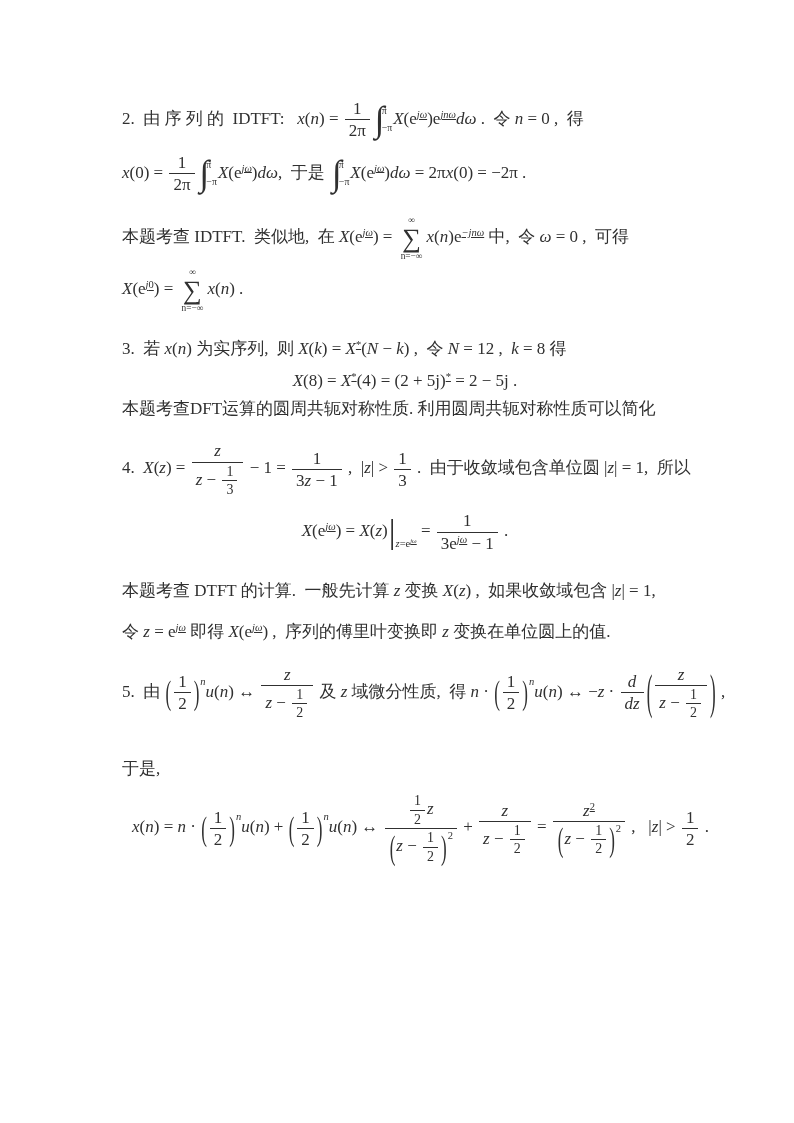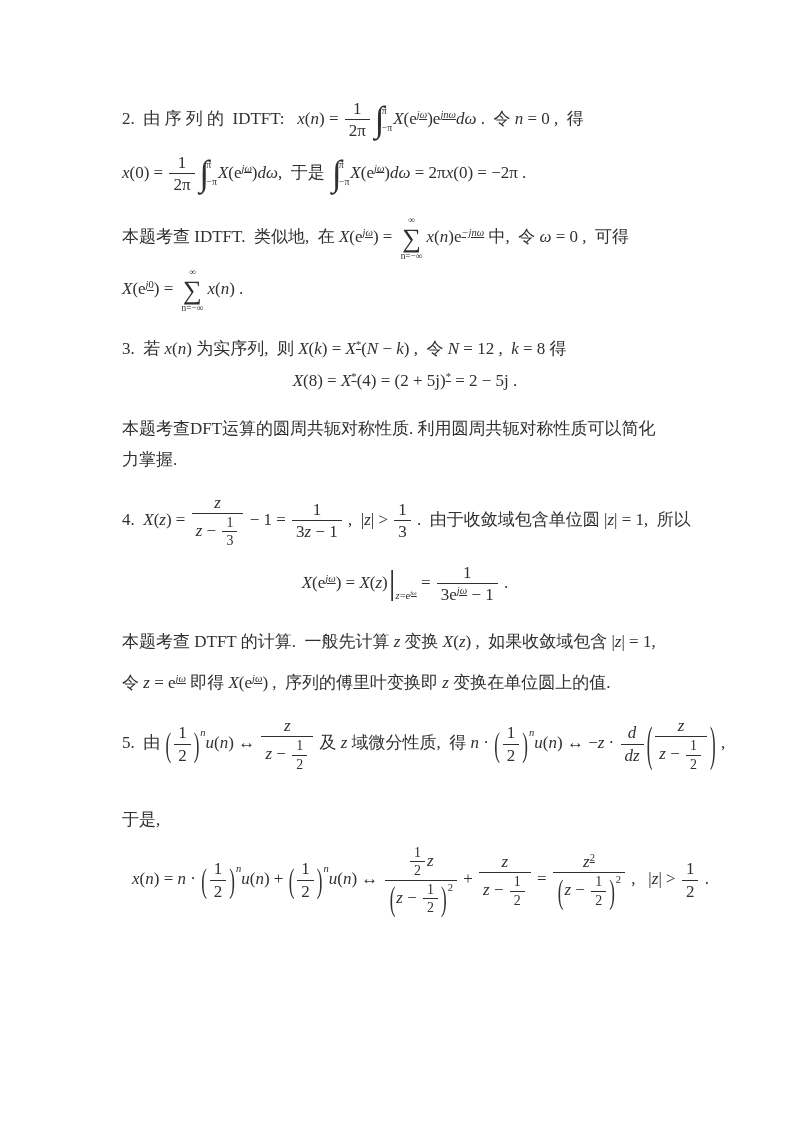--- a/index.html
+++ b/index.html
@@ -42,23 +42,22 @@
 <div class="page">
 
   <div class="mline" style="margin-top:0"><span class="mr">2.  由 序 列 的  IDTFT:   </span><span class="mi">x</span><span class="mr">(</span><span class="mi">n</span><span class="mr">) = </span><span class="mfrac"><span class="num"><span class="mr">1</span></span><span class="den"><span class="mr">2π</span></span></span><span class="mint"><span class="ig">∫</span><span class="ilims"><span class="ihi">π</span><span class="ilo">−π</span></span></span><span class="mi">X</span><span class="mr">(e</span><span class="msup"><span class="mi">jω</span></span><span class="mr">)e</span><span class="msup"><span class="mi">jnω</span></span><span class="mi">dω</span><span class="mr"> .  令 </span><span class="mi">n</span><span class="mr"> = 0 ,  得</span></div>
   <div class="mline" style="margin-top:10px"><span class="mi">x</span><span class="mr">(0) = </span><span class="mfrac"><span class="num"><span class="mr">1</span></span><span class="den"><span class="mr">2π</span></span></span><span class="mint"><span class="ig">∫</span><span class="ilims"><span class="ihi">π</span><span class="ilo">−π</span></span></span><span class="mi">X</span><span class="mr">(e</span><span class="msup"><span class="mi">jω</span></span><span class="mr">)</span><span class="mi">dω</span><span class="mr">,  于是 </span><span class="mint"><span class="ig">∫</span><span class="ilims"><span class="ihi">π</span><span class="ilo">−π</span></span></span><span class="mi">X</span><span class="mr">(e</span><span class="msup"><span class="mi">jω</span></span><span class="mr">)</span><span class="mi">dω</span><span class="mr"> = 2π</span><span class="mi">x</span><span class="mr">(0) = −2π .</span></div>
   <div class="mline" style="margin-top:20px"><span class="mr">本题考查 IDTFT.  类似地,  在 </span><span class="mi">X</span><span class="mr">(e</span><span class="msup"><span class="mi">jω</span></span><span class="mr">) = </span><span class="msum"><span class="shi">∞</span><span class="sg">∑</span><span class="slo">n=−∞</span></span><span class="mi">x</span><span class="mr">(</span><span class="mi">n</span><span class="mr">)e</span><span class="msup"><span class="mi">−jnω</span></span><span class="mr"> 中,  令 </span><span class="mi">ω</span><span class="mr"> = 0 ,  可得</span></div>
   <div class="mline" style="margin-top:6px"><span class="mi">X</span><span class="mr">(e</span><span class="msup"><span class="mi">j</span><span class="mr">0</span></span><span class="mr">) = </span><span class="msum"><span class="shi">∞</span><span class="sg">∑</span><span class="slo">n=−∞</span></span><span class="mi">x</span><span class="mr">(</span><span class="mi">n</span><span class="mr">) .</span></div>
 
   <div class="mline" style="margin-top:24px"><span class="mr">3.  若 </span><span class="mi">x</span><span class="mr">(</span><span class="mi">n</span><span class="mr">) 为实序列,  则 </span><span class="mi">X</span><span class="mr">(</span><span class="mi">k</span><span class="mr">) = </span><span class="mi">X</span><span class="msup"><span class="mr">*</span></span><span class="mr">(</span><span class="mi">N</span><span class="mr"> − </span><span class="mi">k</span><span class="mr">) ,  令 </span><span class="mi">N</span><span class="mr"> = 12 ,  </span><span class="mi">k</span><span class="mr"> = 8 得</span></div>
   <div class="mline center" style="margin-top:9px"><span class="mi">X</span><span class="mr">(8) = </span><span class="mi">X</span><span class="msup"><span class="mr">*</span></span><span class="mr">(4) = (2 + 5j)</span><span class="msup"><span class="mr">*</span></span><span class="mr"> = 2 − 5j .</span></div>
 
-  <div style="margin-top:20px">
+  <div style="">
     <div class="txt">本题考查DFT运算的圆周共轭对称性质. 利用圆周共轭对称性质可以简化</div>
-    <div class="txt">力掌握.</div>
   </div>
 
   <div class="mline" style="margin-top:16px"><span class="mr">4.  </span><span class="mi">X</span><span class="mr">(</span><span class="mi">z</span><span class="mr">) = </span><span class="mfrac"><span class="num"><span class="mi">z</span></span><span class="den"><span class="mi">z</span><span class="mr"> − </span><span class="mfrac"><span class="num"><span class="mr">1</span></span><span class="den"><span class="mr">3</span></span></span></span></span><span class="mr"> − 1 = </span><span class="mfrac"><span class="num"><span class="mr">1</span></span><span class="den"><span class="mr">3</span><span class="mi">z</span><span class="mr"> − 1</span></span></span><span class="mr"> ,  |</span><span class="mi">z</span><span class="mr">| &gt; </span><span class="mfrac"><span class="num"><span class="mr">1</span></span><span class="den"><span class="mr">3</span></span></span><span class="mr"> .  由于收敛域包含单位圆 |</span><span class="mi">z</span><span class="mr">| = 1,  所以</span></div>
   <div class="mline center" style="margin-top:12px"><span class="mi">X</span><span class="mr">(e</span><span class="msup"><span class="mi">jω</span></span><span class="mr">) = </span><span class="mi">X</span><span class="mr">(</span><span class="mi">z</span><span class="mr">)</span><span class="mev"><span class="evbar">|</span><span class="evsub"><span class="mi">z</span><span class="mr">=e</span><span class="msup"><span class="mi">jω</span></span></span></span><span class="mr"> = </span><span class="mfrac"><span class="num"><span class="mr">1</span></span><span class="den"><span class="mr">3e</span><span class="msup"><span class="mi">jω</span></span><span class="mr"> − 1</span></span></span><span class="mr"> .</span></div>
   <div class="mline" style="margin-top:26px"><span class="mr">本题考查 DTFT 的计算.  一般先计算 </span><span class="mi">z</span><span class="mr"> 变换 </span><span class="mi">X</span><span class="mr">(</span><span class="mi">z</span><span class="mr">) ,  如果收敛域包含 |</span><span class="mi">z</span><span class="mr">| = 1,</span></div>
   <div class="mline" style="margin-top:18px"><span class="mr">令 </span><span class="mi">z</span><span class="mr"> = e</span><span class="msup"><span class="mi">jω</span></span><span class="mr"> 即得 </span><span class="mi">X</span><span class="mr">(e</span><span class="msup"><span class="mi">jω</span></span><span class="mr">) ,  序列的傅里叶变换即 </span><span class="mi">z</span><span class="mr"> 变换在单位圆上的值.</span></div>
 
   <div class="mline" style="margin-top:20px"><span class="mr">5.  由 </span><span class="mpar" style="transform: scaleY(2);">(</span><span class="mfrac"><span class="num"><span class="mr">1</span></span><span class="den"><span class="mr">2</span></span></span><span class="mpar" style="transform: scaleY(2);">)</span><span class="msupHi"><span class="mi">n</span></span><span class="mi">u</span><span class="mr">(</span><span class="mi">n</span><span class="mr">) ↔ </span><span class="mfrac"><span class="num"><span class="mi">z</span></span><span class="den"><span class="mi">z</span><span class="mr"> − </span><span class="mfrac"><span class="num"><span class="mr">1</span></span><span class="den"><span class="mr">2</span></span></span></span></span><span class="mr"> 及 </span><span class="mi">z</span><span class="mr"> 域微分性质,  得 </span><span class="mi">n</span><span class="mr"> · </span><span class="mpar" style="transform: scaleY(2);">(</span><span class="mfrac"><span class="num"><span class="mr">1</span></span><span class="den"><span class="mr">2</span></span></span><span class="mpar" style="transform: scaleY(2);">)</span><span class="msupHi"><span class="mi">n</span></span><span class="mi">u</span><span class="mr">(</span><span class="mi">n</span><span class="mr">) ↔ −</span><span class="mi">z</span><span class="mr"> · </span><span class="mfrac"><span class="num"><span class="mi">d</span></span><span class="den"><span class="mi">dz</span></span></span><span class="mpar" style="transform: scaleY(2.8);">(</span><span class="mfrac"><span class="num"><span class="mi">z</span></span><span class="den"><span class="mi">z</span><span class="mr"> − </span><span class="mfrac"><span class="num"><span class="mr">1</span></span><span class="den"><span class="mr">2</span></span></span></span></span><span class="mpar" style="transform: scaleY(2.8);">)</span><span class="mr"> ,</span></div>
   <div class="txt" style="margin-top:31px">于是,</div>
   <div class="mline" style="margin-top:8px;padding-left:10px"><span class="mi">x</span><span class="mr">(</span><span class="mi">n</span><span class="mr">) = </span><span class="mi">n</span><span class="mr"> · </span><span class="mpar" style="transform: scaleY(2);">(</span><span class="mfrac"><span class="num"><span class="mr">1</span></span><span class="den"><span class="mr">2</span></span></span><span class="mpar" style="transform: scaleY(2);">)</span><span class="msupHi"><span class="mi">n</span></span><span class="mi">u</span><span class="mr">(</span><span class="mi">n</span><span class="mr">) + </span><span class="mpar" style="transform: scaleY(2);">(</span><span class="mfrac"><span class="num"><span class="mr">1</span></span><span class="den"><span class="mr">2</span></span></span><span class="mpar" style="transform: scaleY(2);">)</span><span class="msupHi"><span class="mi">n</span></span><span class="mi">u</span><span class="mr">(</span><span class="mi">n</span><span class="mr">) ↔ </span><span class="mfrac"><span class="num"><span class="mfrac"><span class="num"><span class="mr">1</span></span><span class="den"><span class="mr">2</span></span></span><span class="mi">z</span></span><span class="den"><span class="mpar" style="transform: scaleY(2);">(</span><span class="mi">z</span><span class="mr"> − </span><span class="mfrac"><span class="num"><span class="mr">1</span></span><span class="den"><span class="mr">2</span></span></span><span class="mpar" style="transform: scaleY(2);">)</span><span class="msupHi"><span class="mr">2</span></span></span></span><span class="mr"> + </span><span class="mfrac"><span class="num"><span class="mi">z</span></span><span class="den"><span class="mi">z</span><span class="mr"> − </span><span class="mfrac"><span class="num"><span class="mr">1</span></span><span class="den"><span class="mr">2</span></span></span></span></span><span class="mr"> = </span><span class="mfrac"><span class="num"><span class="mi">z</span><span class="msup"><span class="mr">2</span></span></span><span class="den"><span class="mpar" style="transform: scaleY(2);">(</span><span class="mi">z</span><span class="mr"> − </span><span class="mfrac"><span class="num"><span class="mr">1</span></span><span class="den"><span class="mr">2</span></span></span><span class="mpar" style="transform: scaleY(2);">)</span><span class="msupHi"><span class="mr">2</span></span></span></span><span class="mr"> ,   |</span><span class="mi">z</span><span class="mr">| &gt; </span><span class="mfrac"><span class="num"><span class="mr">1</span></span><span class="den"><span class="mr">2</span></span></span><span class="mr"> .</span></div>

